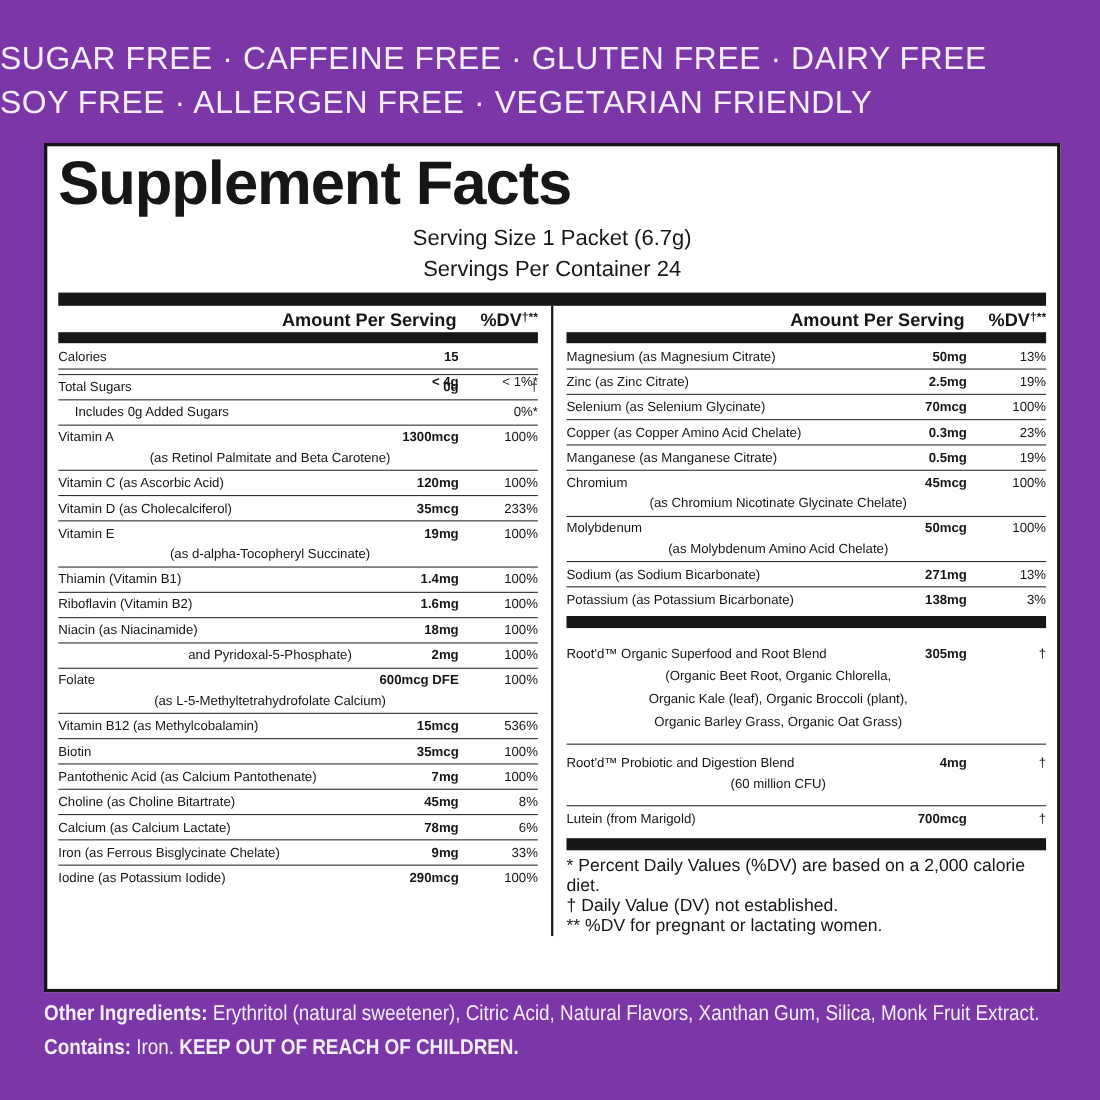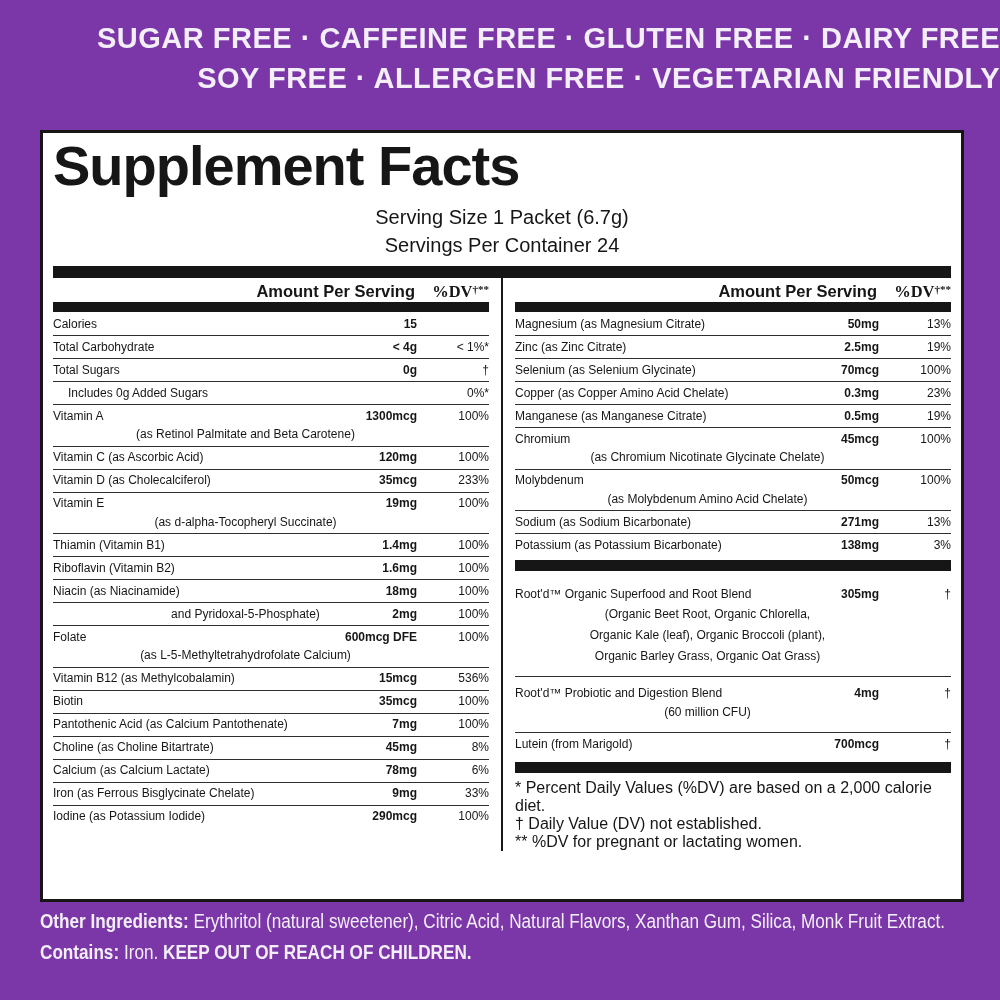--- a/index.html
+++ b/index.html
@@ -7,24 +7,24 @@
   body {
     background:#7b37a8;
     font-family:"Liberation Sans", sans-serif;
     color:#161616;
     position:relative;
     overflow:hidden;
   }
 
   
   .banner {
-    padding-top:18px;
-    text-align:right;
+    padding-top:34px;
+    text-align:left;
     color:#f3eef8;
-    font-weight:bold;
+    font-weight:normal;
     font-size:29px;
     line-height:40px;
     letter-spacing:0.5px;
   }
 
   
   .label-box {
     position:absolute;
     left:40px; top:130px;
     width:924px; height:772px;
@@ -41,21 +41,21 @@
   .serving-block { margin-top:7px; font-size:20px; line-height:28px;text-align:center; }
   .header-bar { margin-top:7px; height:12px; background:#161616; }
 
   .columns { display:flex; }
   .col { flex:1; }
   .col-left  { padding-right:12px; }
   .col-right { padding-left:12px; border-left:2.5px solid #161616; }
 
   .col-header { position:relative; height:24px; font-weight:bold; font-size:16.5px; padding-top:4px; }
   .col-header .amount-h { position:absolute; right:74px; top:4px; }
-  .col-header .dv-h { position:absolute; right:0; top:4px;font-family:Liberation Serif, serif; }
+  .col-header .dv-h { position:absolute; right:0; top:4px; }
   .col-header sup { font-size:11px; font-weight:bold; vertical-align:4px; }
   .col-bar { height:10px; background:#161616; margin-bottom:1px; }
 
   .row { position:relative; padding:1.5px 0 2px; font-size:12px; line-height:18.5px; }
   .row + .row { border-top:1.6px solid #2e2e2e; }
   .row .name { display:block; margin-right:66px; }
   .row .name.indent { padding-left:15px; }
   .row .sub { display:block; padding-left:15px; margin-right:66px;text-align:center; }
   .row .amt { position:absolute; right:72px; top:1.5px; white-space:nowrap;font-weight:bold; }
   .row .dv  { position:absolute; right:0; top:1.5px; white-space:nowrap; }
@@ -104,21 +104,20 @@
         <span class="dv-h"><span>%DV</span><sup>†**</sup></span>
       </div>
       <div class="col-bar"></div>
       <div class="rows" id="left-rows">
           <div class="row">
             <span class="name">Calories</span>
             <span class="amt">15</span>
             <span class="dv"></span>
           </div>
           <div class="row">
-            <span class="name">Total Carbohydrate</span>
             <span class="amt">&lt; 4g</span>
             <span class="dv">&lt; 1%*</span>
           </div>
           <div class="row">
             <span class="name">Total Sugars</span>
             <span class="amt">0g</span>
             <span class="dv">†</span>
           </div>
           <div class="row">
             <span class="name indent">Includes 0g Added Sugars</span>

